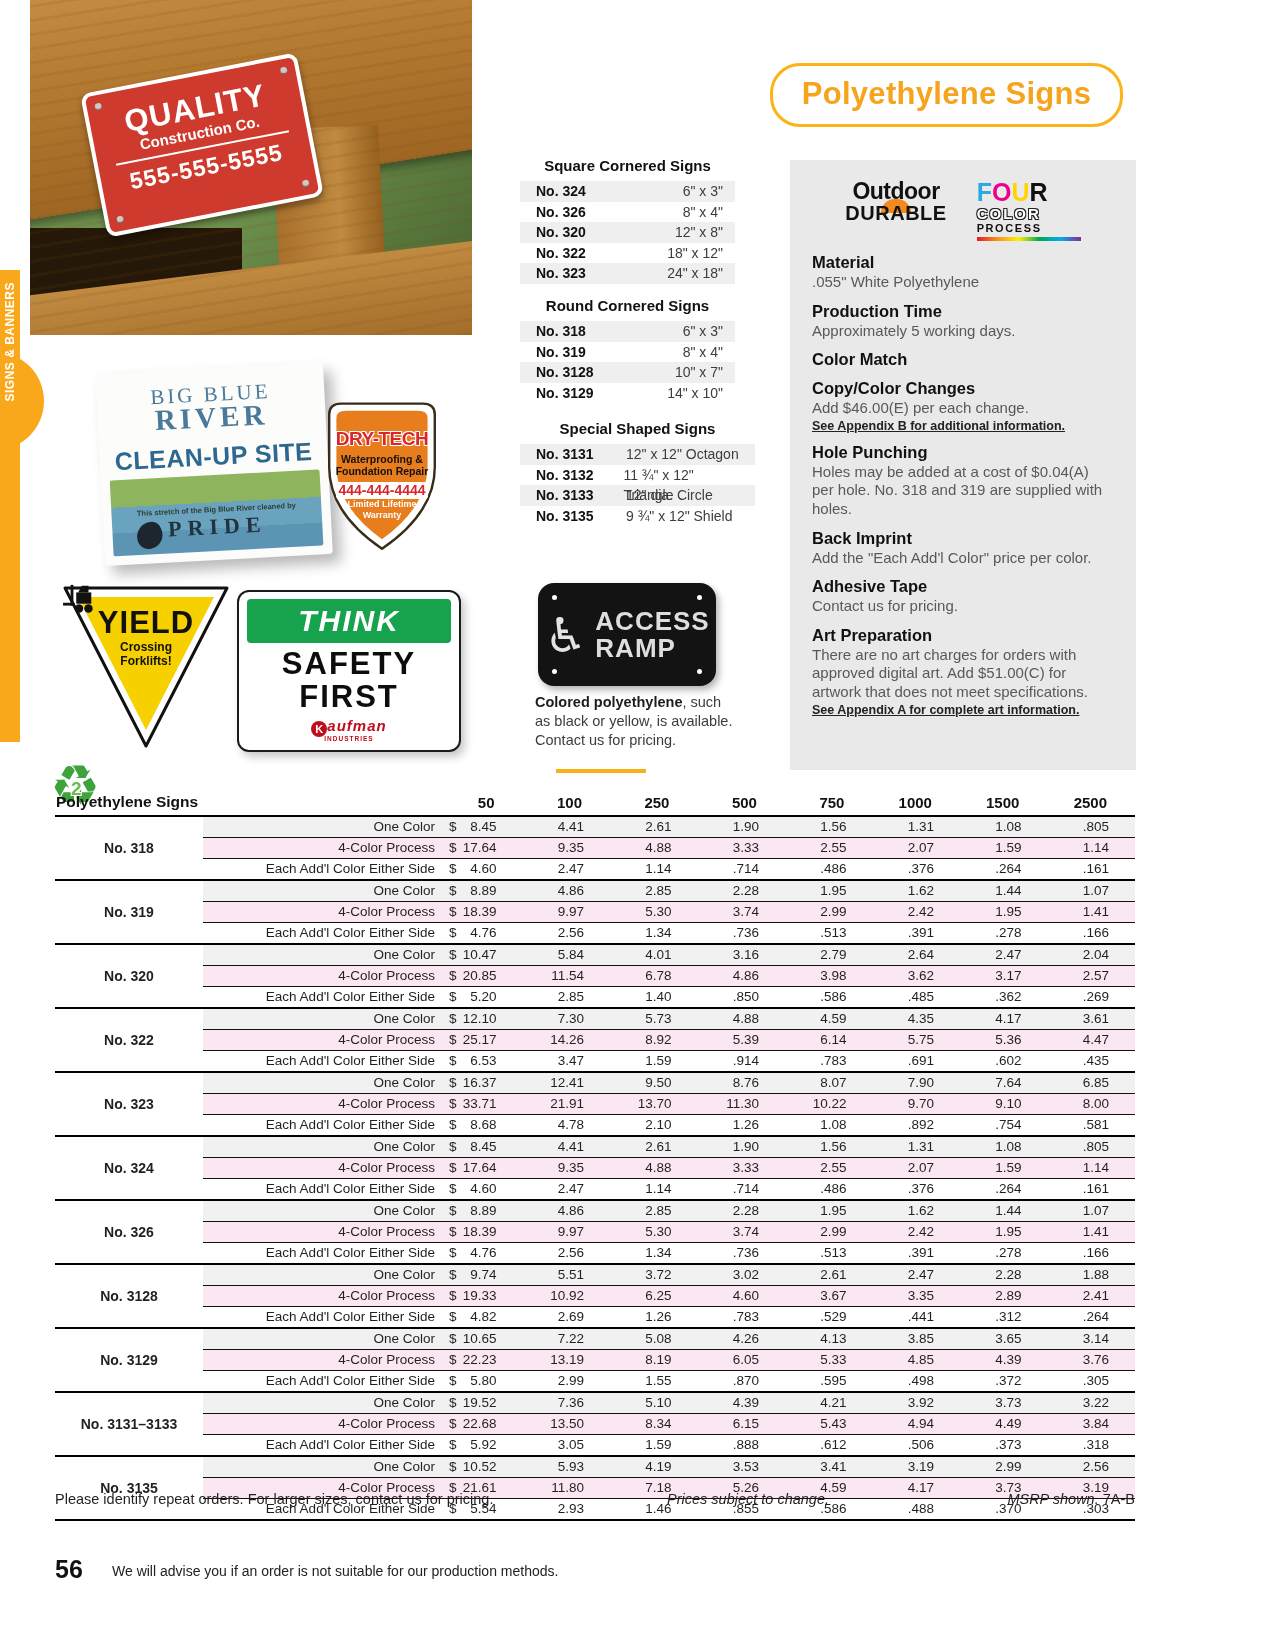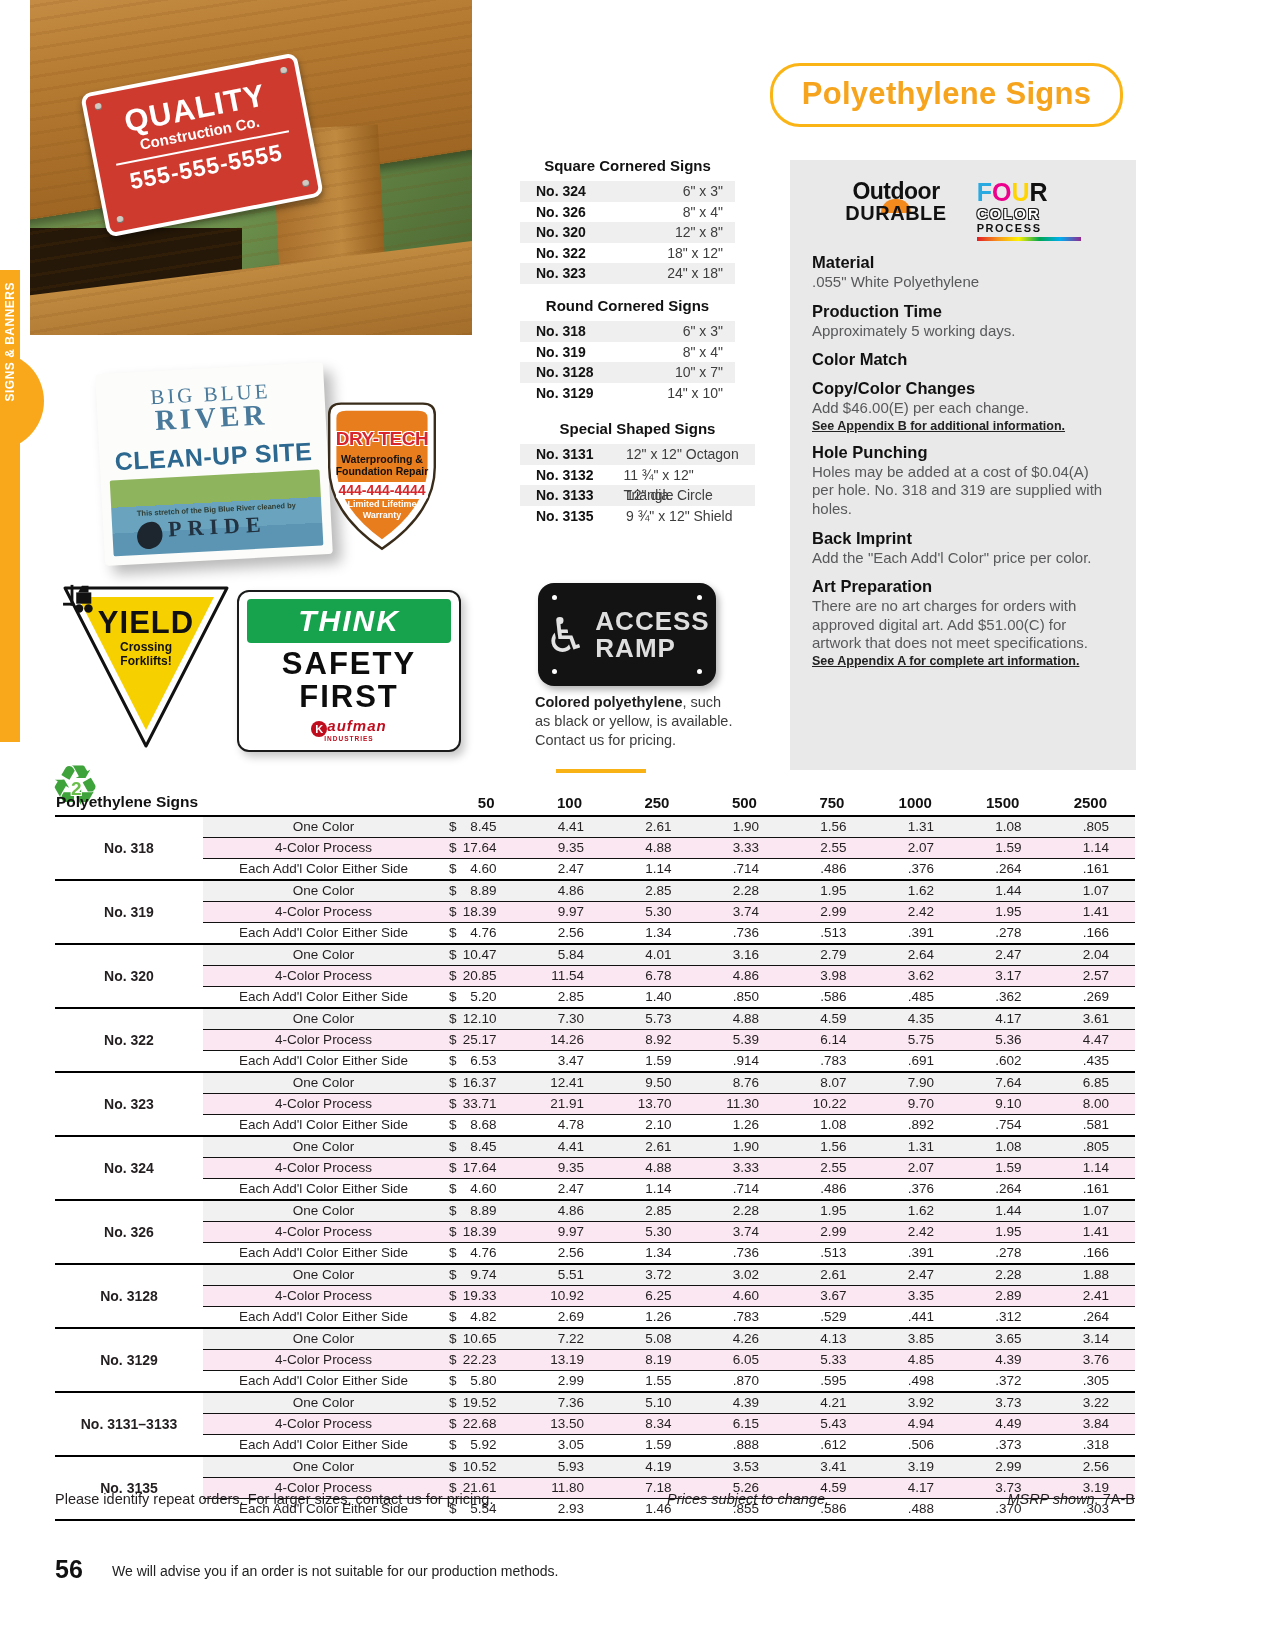--- a/index.html
+++ b/index.html
@@ -127,21 +127,21 @@
   .info-n{font-size:12.5px;font-weight:bold;color:#222;margin-top:1px;text-decoration:underline;}
 
   
   .pricing{position:absolute;left:55px;top:792px;width:1080px;}
   .pricing table{width:100%;border-collapse:collapse;table-layout:fixed;border-bottom:2.5px solid #000;}
   .pricing th{vertical-align:bottom;padding-bottom:4px;border-bottom:2.5px solid #000;font-size:15px;color:#111;}
   .pricing th.pt{text-align:left;font-size:15.5px;}
   .pricing th.qty{text-align:right;padding-right:28px;}
   .pricing td{height:20px;line-height:20px;font-size:13.5px;color:#231F20;padding:0;}
   .pricing td.item{text-align:center;font-weight:bold;font-size:14px;background:#fff;}
-  .pricing td.desc{text-align:center;padding-left:9px;}
+  .pricing td.desc{text-align:right;padding-left:9px;}
   .pricing td.num{text-align:right;padding-right:26px;}
   .pricing td.first{padding-left:14px;}
   .pricing td.first .dollar{float:left;}
   .pricing tr.rg td:not(.item){background:#F1F1F2;}
   .pricing tr.rp td:not(.item){background:#FBE7F2;}
   .pricing tbody td{border-top:1px solid #111;}
   .pricing tr.grp-start td{border-top:2px solid #000;}
 
   .footnotes{position:absolute;left:55px;top:1491px;width:1080px;height:20px;font-size:14.5px;color:#231F20;}
   .fn-left{position:absolute;left:0;top:0;}
@@ -365,20 +365,24 @@
           <div class="info-b">Add $46.00(E) per each change.</div>
           <div class="info-n">See Appendix B for additional information.</div>
         </div>
         <div class="info-sec">
           <div class="info-h">Hole Punching</div>
           <div class="info-b">Holes may be added at a cost of $0.04(A) per hole. No. 318 and 319 are supplied with holes.</div>
         </div>
         <div class="info-sec">
           <div class="info-h">Back Imprint</div>
           <div class="info-b">Add the "Each Add'l Color" price per color.</div>
+        </div>
+        <div class="info-sec">
+          <div class="info-h">Adhesive Tape</div>
+          <div class="info-b">Contact us for pricing.</div>
         </div>
         <div class="info-sec">
           <div class="info-h">Art Preparation</div>
           <div class="info-b">There are no art charges for orders with approved digital art. Add $51.00(C) for artwork that does not meet specifications.</div>
           <div class="info-n">See Appendix A for complete art information.</div>
         </div>
       </div>
   </div>
 
   <div class="pricing">

